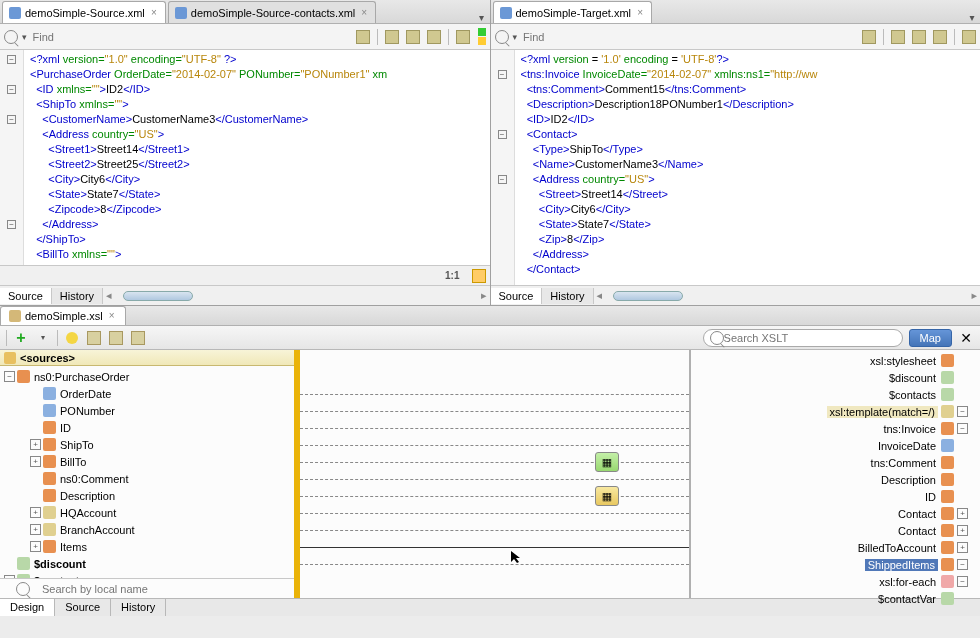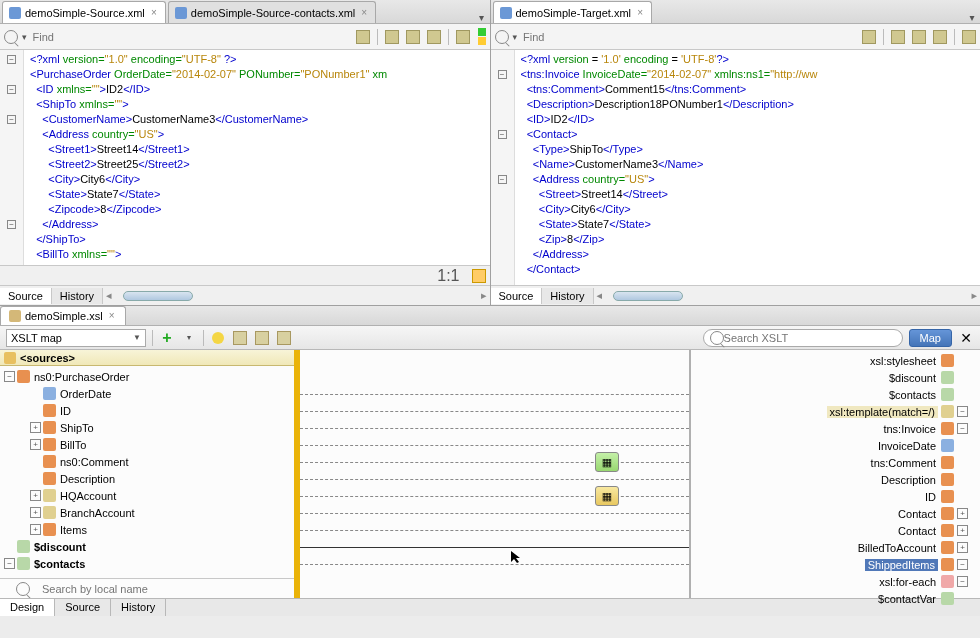--- a/index.html
+++ b/index.html
@@ -31,21 +31,21 @@
 .code-area { flex: 1; display: flex; overflow: hidden; background: #fff; font-family: Menlo, Consolas, monospace; font-size: 12px;}
 .gutter { width: 24px; background: #f5f5f5; border-right:1px solid #ddd; padding-top:2px;}
 .fold { width:9px; height:9px; border:1px solid #888; margin: 3px auto 3px; font-size:8px; line-height:7px; text-align:center; color:#555;}
 .code { padding: 2px 6px; white-space: pre; line-height: 15px; color: #000; overflow: hidden;} .t-tag{color:#0000cd;} .t-attr{color:#008800;} .t-val{color:#b8860b;} .t-br{color:#0000cd;}
 
 .pane-footer { display:flex; align-items:center; height: 20px; border-top:1px solid #c8c8c8; background:#f0f0f0;}
 .ft-tab { padding: 2px 8px; border-right:1px solid #c8c8c8; background:#fff;}
 .ft-tab.inactive{background:#e8e8e8;}
 .ft-scroll { flex:1; display:flex; align-items:center; padding:0 8px;}
 .ft-thumb { height:10px; width:70px; background:linear-gradient(#d8e4f0,#b0c8e0); border:1px solid #8aa; border-radius:5px;}
-.ft-pos { margin-left:auto; padding:0 6px; color:#555; font-size:16px;}
+.ft-pos { margin-left:auto; padding:0 6px; color:#555; font-size:10px;font-weight:bold;}
 .ft-marker{width:14px; height:14px; background:#ffcc66; border:1px solid #c90; margin-right:4px;}
 
 .xslt-tab-bar { display:flex; align-items:center; height:20px; background:linear-gradient(#e8e8e8,#d8d8d8); border-bottom:1px solid #b0b0b0;}
 .xslt-tab { display:flex; align-items:center; gap:4px; padding:2px 8px; background:#fff; border:1px solid #a8a8a8; border-bottom:none; border-radius:3px 3px 0 0; height:19px;}
 .xslt-tab-icon{width:12px;height:12px;background:#d4b878;border-radius:2px;}
 
 .map-toolbar { display:flex; align-items:center; height:24px; background:linear-gradient(#f6f6f6,#e6e6e6); border-bottom:1px solid #b8b8b8; padding:0 6px; gap:6px;}
 .map-combo { display:flex; align-items:center; width:140px; height:18px; border:1px solid #aaa; background:#fff; padding:0 4px; font-size:11px;}
 .map-combo .dd{margin-left:auto; font-size:8px; color:#555;}
 .tb-sep{width:1px;height:16px;background:#bbb;}
@@ -230,24 +230,20 @@
 
 <div class="xslt-tab-bar">
   <div class="xslt-tab">
     <span class="xslt-tab-icon"></span>
     <span>demoSimple.xsl</span>
     <span class="tab-close">×</span>
   </div>
 </div>
 
 <div class="map-toolbar">
-  <div class="map-combo">
-    <span>XSLT map</span>
-    <span class="dd">▼</span>
-  </div>
   <span class="tb-sep"></span>
   <span class="tb-icon tb-plus">+</span>
   <span class="tb-icon" style="font-size:8px;color:#555">▾</span>
   <span class="tb-sep"></span>
   <span class="tb-icon">
       <span class="tb-yel"></span>
     </span>
   <span class="tb-icon">
       <span class="tb-box"></span>
     </span>
@@ -284,20 +280,27 @@
           <span class="tr-sp"></span>
           <span class="tr-sp"></span>
           <span class="tr-sp"></span>
           <span class="tr-ico ico-at"></span>
           <span class="lbl">OrderDate</span>
         </div>
         <div class="tree-row">
           <span class="tr-sp"></span>
           <span class="tr-sp"></span>
           <span class="tr-sp"></span>
+          <span class="tr-ico ico-at"></span>
+          <span class="lbl">PONumber</span>
+        </div>
+        <div class="tree-row">
+          <span class="tr-sp"></span>
+          <span class="tr-sp"></span>
+          <span class="tr-sp"></span>
           <span class="tr-ico ico-el"></span>
           <span class="lbl">ID</span>
         </div>
         <div class="tree-row">
           <span class="tr-sp"></span>
           <span class="tr-sp"></span>
           <span class="tr-exp">+</span>
           <span class="tr-ico ico-el"></span>
           <span class="lbl">ShipTo</span>
         </div>

